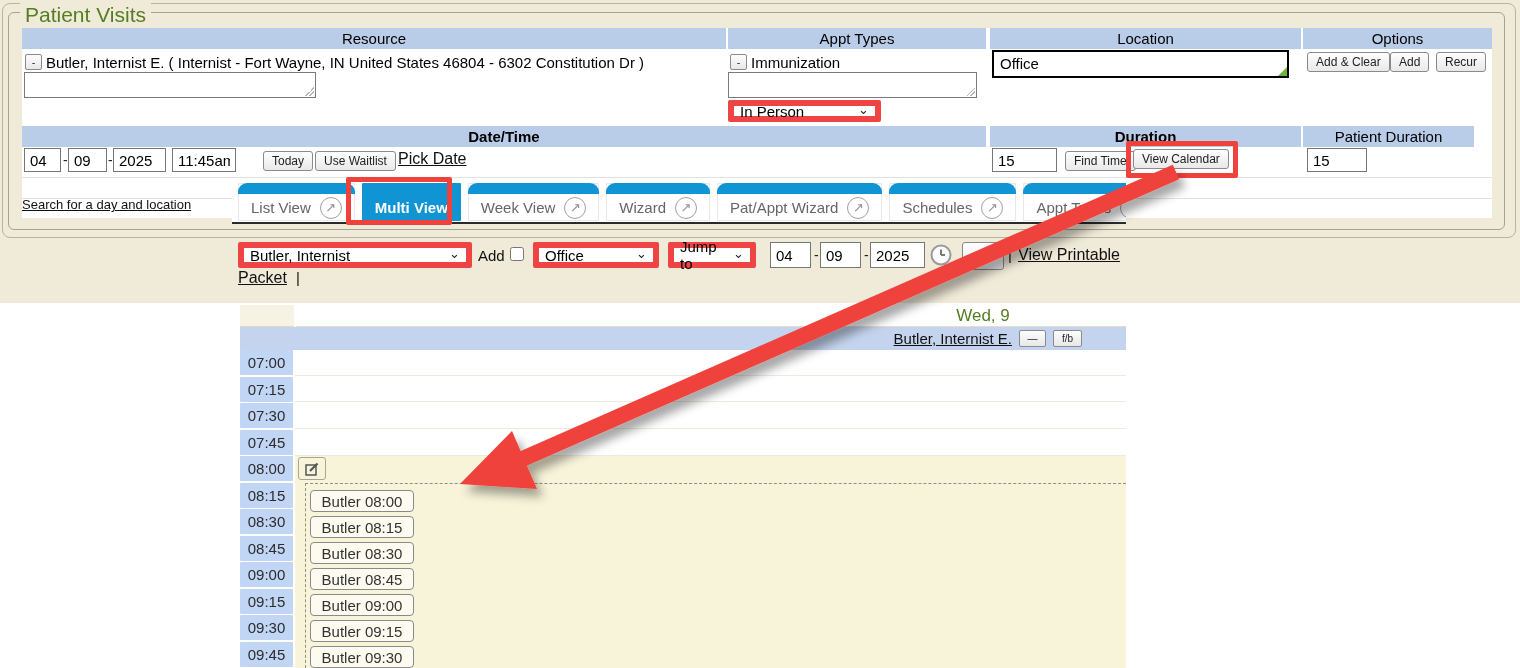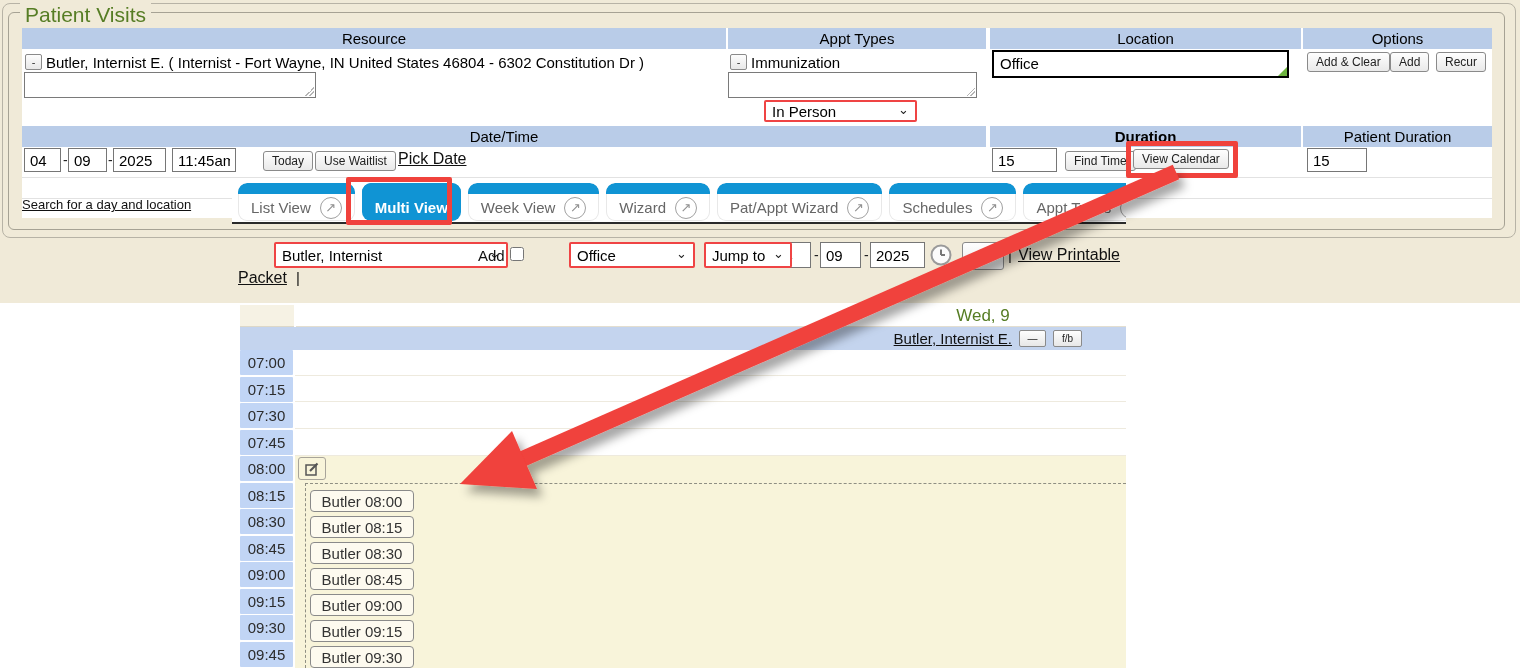--- a/index.html
+++ b/index.html
@@ -24,26 +24,26 @@
   .ta { background:#fff; border:1px solid #7a7a7a; z-index:7; }
   .ta .grip { position:absolute; right:1px; bottom:1px; width:9px; height:9px;
       background:linear-gradient(135deg,transparent 50%,#b5b5b5 50%,#b5b5b5 60%,transparent 60%,transparent 70%,#b5b5b5 70%,#b5b5b5 80%,transparent 80%); }
   .loc-ta { background:#fff; border:2px solid #000; z-index:7; font-size:15px; padding:3px 6px; }
   .loc-ta .green-grip { position:absolute; right:0; bottom:0; width:0; height:0; border-left:9px solid transparent; border-bottom:9px solid #6db33f; }
   .btn { border:1px solid #8a8a8a; background:linear-gradient(#fefefe,#e9e9e9); border-radius:3px; font-size:12px; color:#222; padding:2px 8px; z-index:7; white-space:nowrap; font-family:inherit; }
   .btn.big { font-size:12px; padding:3px 9px; }
   .tin { border:1px solid #767676; font-size:15px; padding:2px 5px; background:#fff; z-index:7; font-family:inherit; }
   .sep { font-size:14px; color:#222; z-index:7; }
   .link { color:#111; text-decoration:underline; z-index:7; white-space:nowrap; }
-  .sel { display:flex; align-items:center; justify-content:space-between; border:2px solid #ef4444; border-radius:2px; background:#fff; font-size:15px; padding:0 6px; z-index:8;margin-left:36px; }
+  .sel { display:flex; align-items:center; justify-content:space-between; border:6px solid #ef4444; border-radius:2px; background:#fff; font-size:15px; padding:0 6px; z-index:8; }
   .sel .chev { font-size:13px; color:#222; margin-left:6px; transform:translateY(-2px); }
 
   
   .tabstrip { left:232px; top:180px; width:894px; height:44px; background:#fff; border-bottom:2px solid #2a2a2a; z-index:10; display:flex; gap:7px; padding:3px 0 0 6px; overflow:hidden; }
-  .tab { height:38px; border-radius:9px; background:#fff; box-shadow:0 0 0 1px #e8e8e8 inset; display:flex; flex-direction:column; flex:0 0 auto; overflow:hidden; }
+  .tab { height:38px; border-radius:1px; background:#fff; box-shadow:0 0 0 1px #e8e8e8 inset; display:flex; flex-direction:column; flex:0 0 auto; overflow:hidden; }
   .tab .tab-top { height:11px; background:#1094d4; border-radius:9px 9px 0 0; }
   .tab .tab-body { flex:1; display:flex; align-items:center; gap:9px; padding:0 13px; color:#666; font-size:15px; white-space:nowrap; }
   .tab.selected { background:#1094d4; box-shadow:none; }
   .tab.selected .tab-top { background:#1094d4; }
   .tab.selected .tab-body { color:#fff; font-weight:bold; }
   .popout { width:22px; height:22px; border:1px solid #a0a0a0; border-radius:50%; display:inline-flex; align-items:center; justify-content:center; color:#909090; font-size:13px; }
 
   
   .toolbar-label { font-size:15px; color:#111; z-index:8; }
 
@@ -100,23 +100,23 @@
 
   <div class="abs loc-ta" style="left:992px;top:50px;width:297px;height:28px;">
     <span>Office</span>
     <span class="green-grip"></span>
   </div>
 
   <button class="abs btn" style="left:1307px;top:52px;">Add &amp; Clear</button>
   <button class="abs btn" style="left:1390px;top:52px;">Add</button>
   <button class="abs btn" style="left:1436px;top:52px;">Recur</button>
 
-  <div class="abs hdr" style="left:22px;top:126px;width:964px;">Date/Time</div>
+  <div class="abs hdr" style="left:22px;top:126px;width:964px;font-weight:bold;">Date/Time</div>
   <div class="abs hdr" style="left:990px;top:126px;width:311px;font-weight:bold;">Duration</div>
-  <div class="abs hdr" style="left:1303px;top:126px;width:189px;">Patient Duration</div>
+  <div class="abs hdr" style="left:1303px;top:126px;width:171px;">Patient Duration</div>
 
   <input class="abs tin" style="left: 24px; top: 148px; width: 37px; height: 24px;" value="04">
   <span class="abs sep" style="left:63px;top:152px;">-</span>
   <input class="abs tin" style="left: 68px; top: 148px; width: 39px; height: 24px;" value="09">
   <span class="abs sep" style="left:108px;top:152px;">-</span>
   <input class="abs tin" style="left: 113px; top: 148px; width: 53px; height: 24px;" value="2025">
   <input class="abs tin" style="left: 172px; top: 148px; width: 64px; height: 24px;" value="11:45am">
   <button class="abs btn" style="left:263px;top:151px;">Today</button>
   <button class="abs btn" style="left:315px;top:151px;">Use Waitlist</button>
   <a href="#" class="abs link" style="left:398px;top:150px;font-size:16px;">Pick Date</a>

